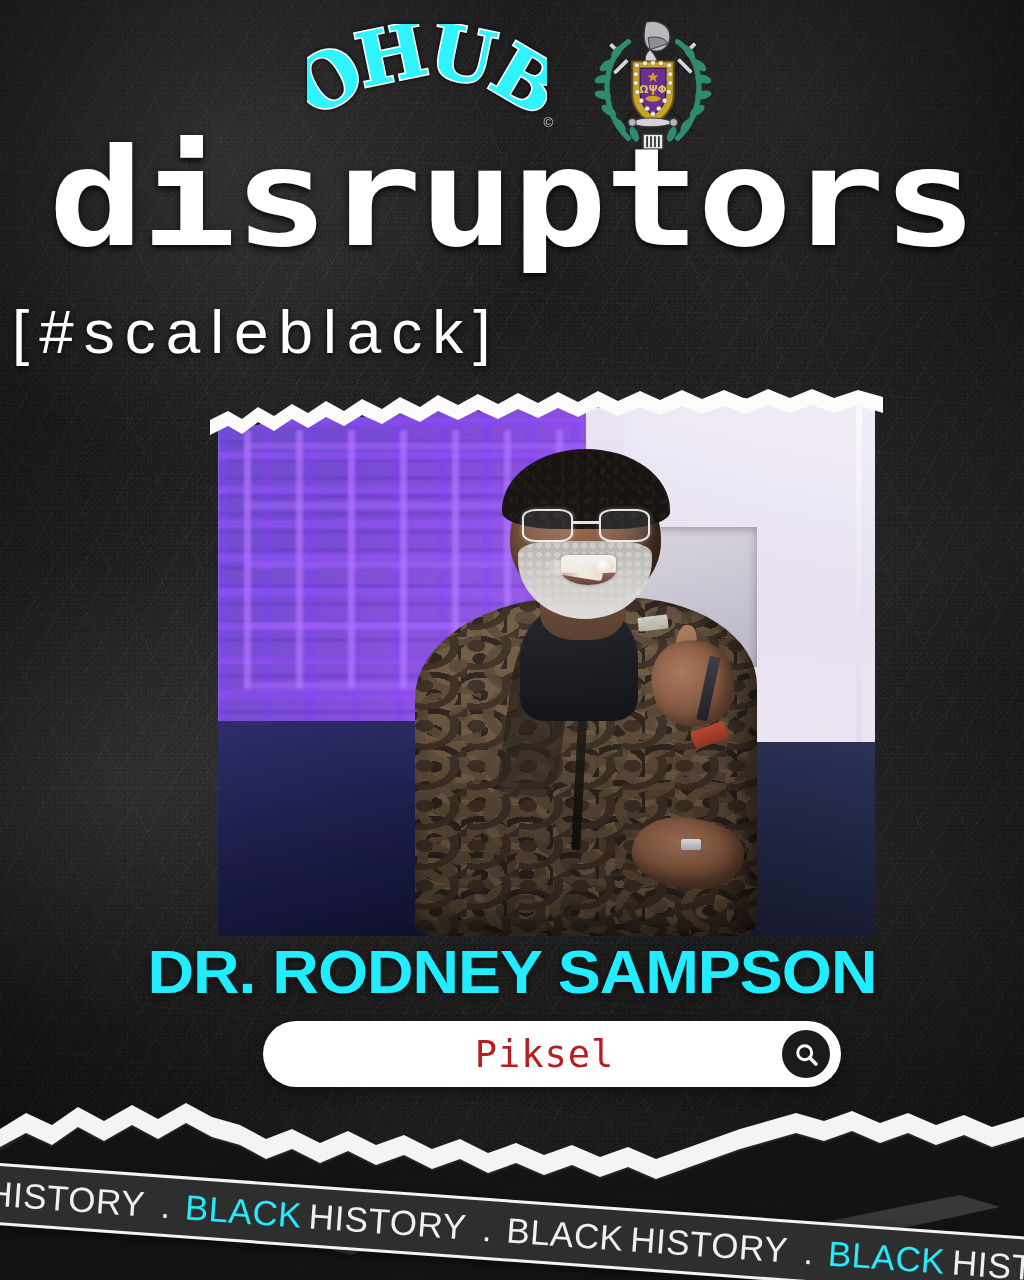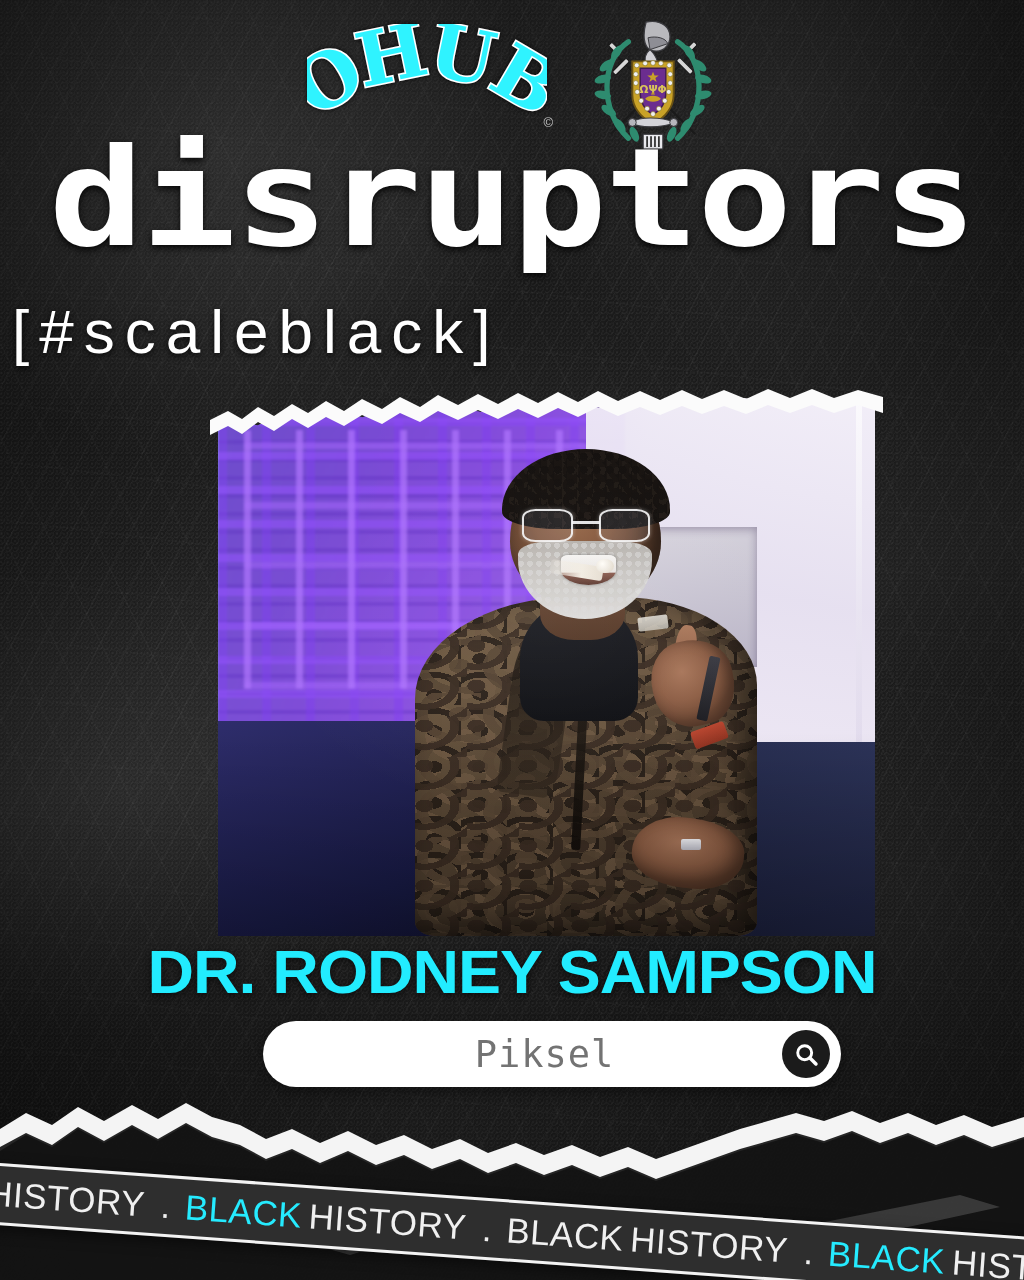--- a/index.html
+++ b/index.html
@@ -357,21 +357,21 @@
     border-radius:33px;
     display:flex; align-items:center;
     z-index:6;
     box-shadow:0 4px 16px rgba(0,0,0,.45);
   }
   .search-value{
     flex:1;
     text-align:center;
     font-family:"DejaVu Sans Mono", monospace;
     font-size:37px;
-    color:#737373;
+    color:#b91c1c;
     letter-spacing:1px;
     padding-left:44px;
     white-space:nowrap;
   }
   .search-btn{
     width:48px; height:48px; margin-right:11px;
     border-radius:50%;
     background:#1b1b1b;
     display:flex; align-items:center; justify-content:center;
     flex:0 0 auto;

